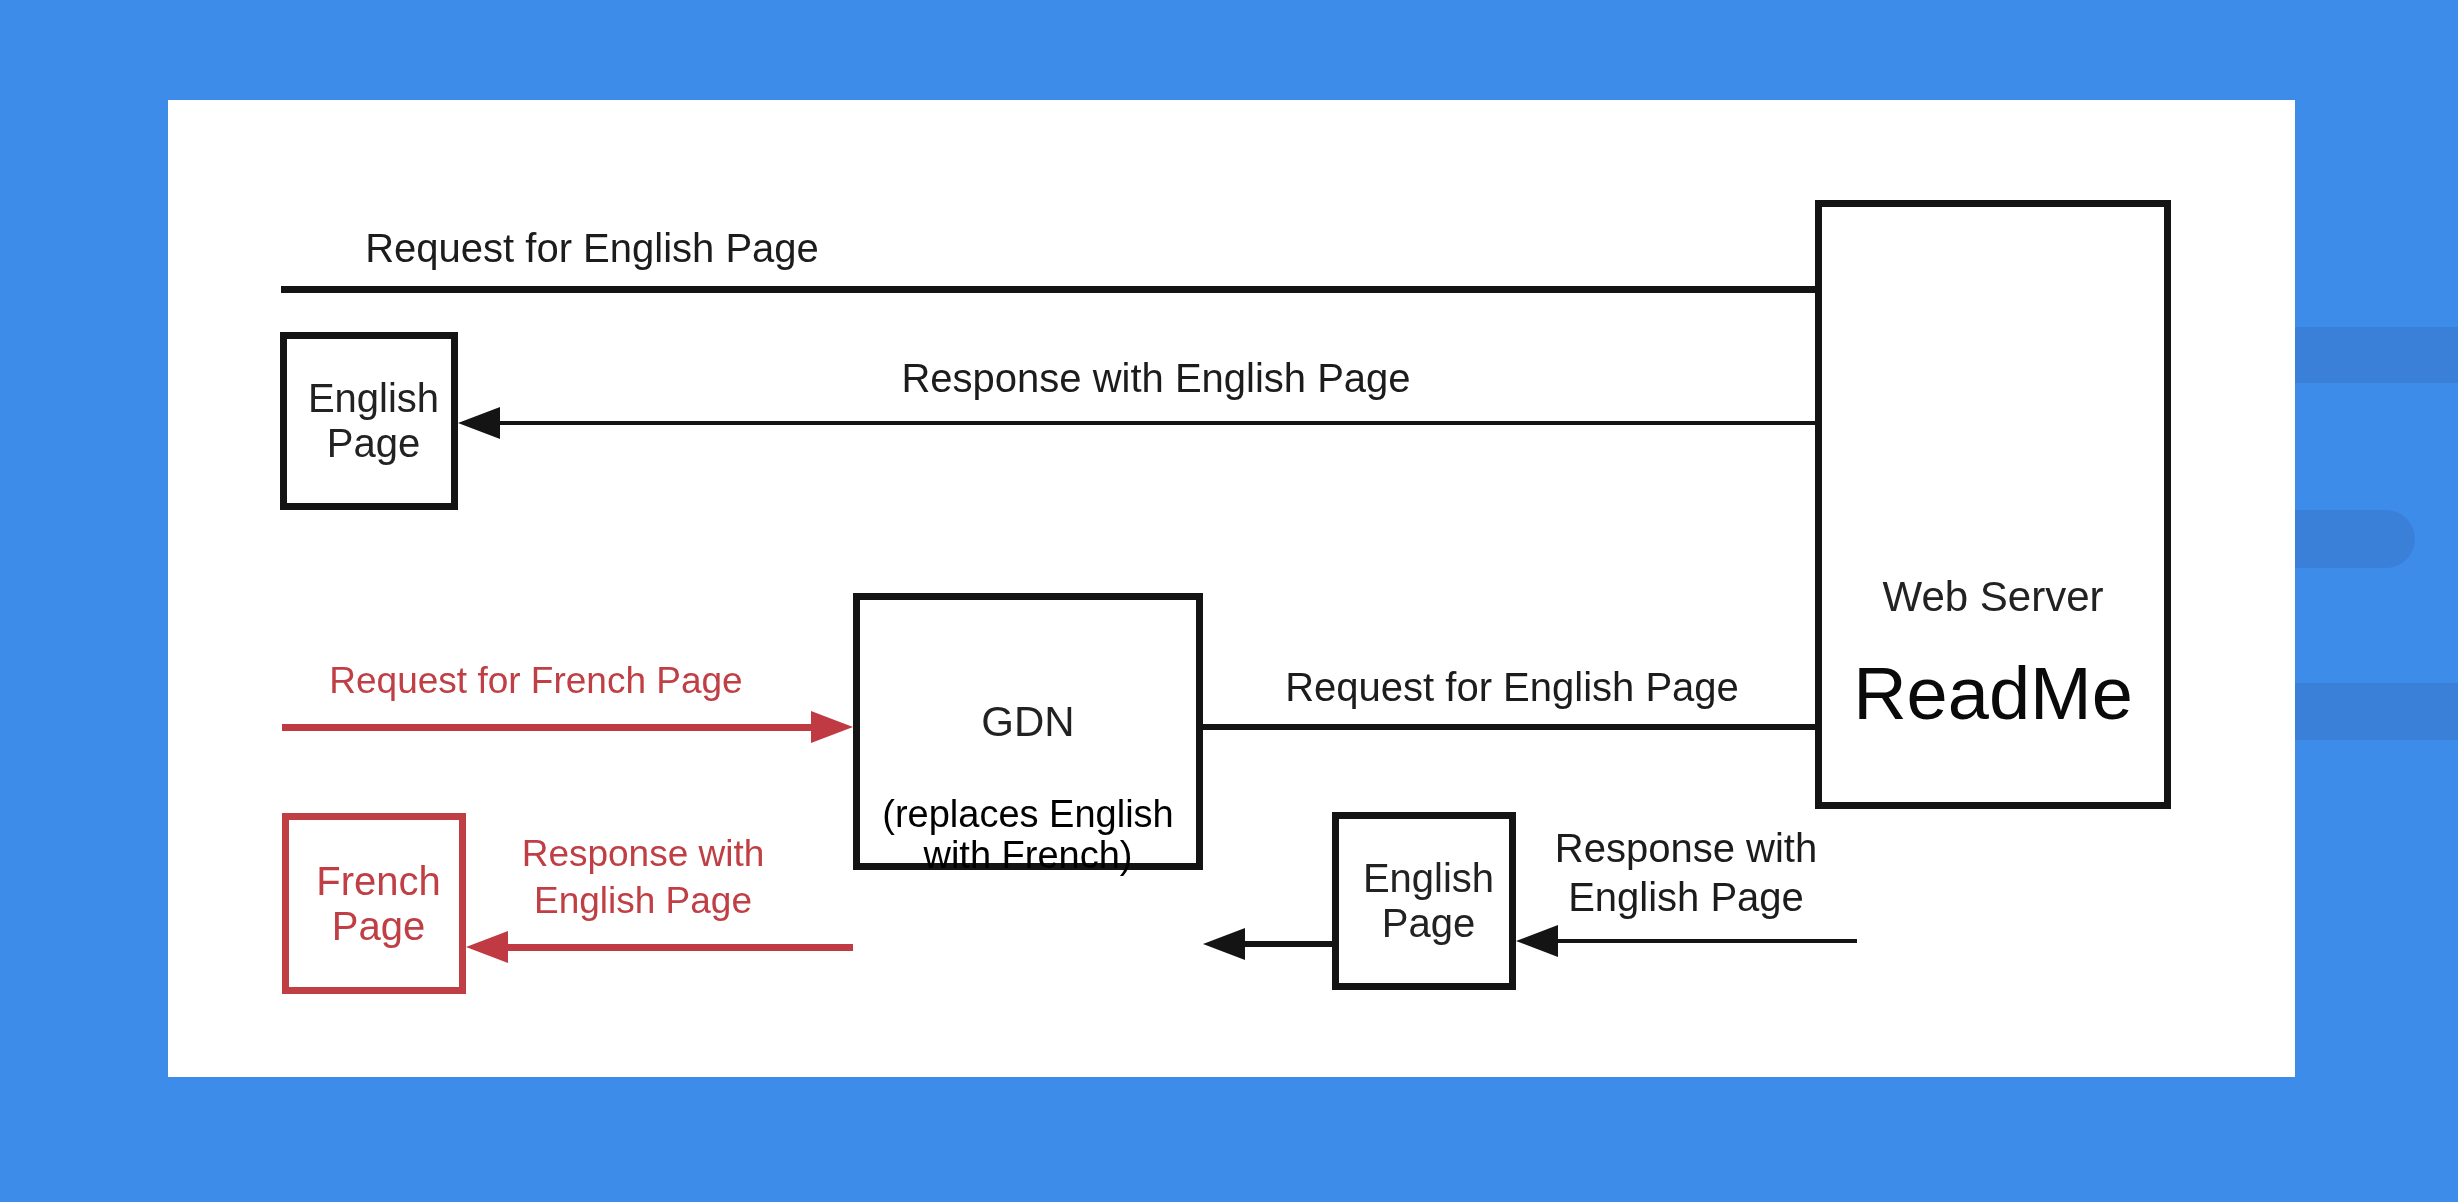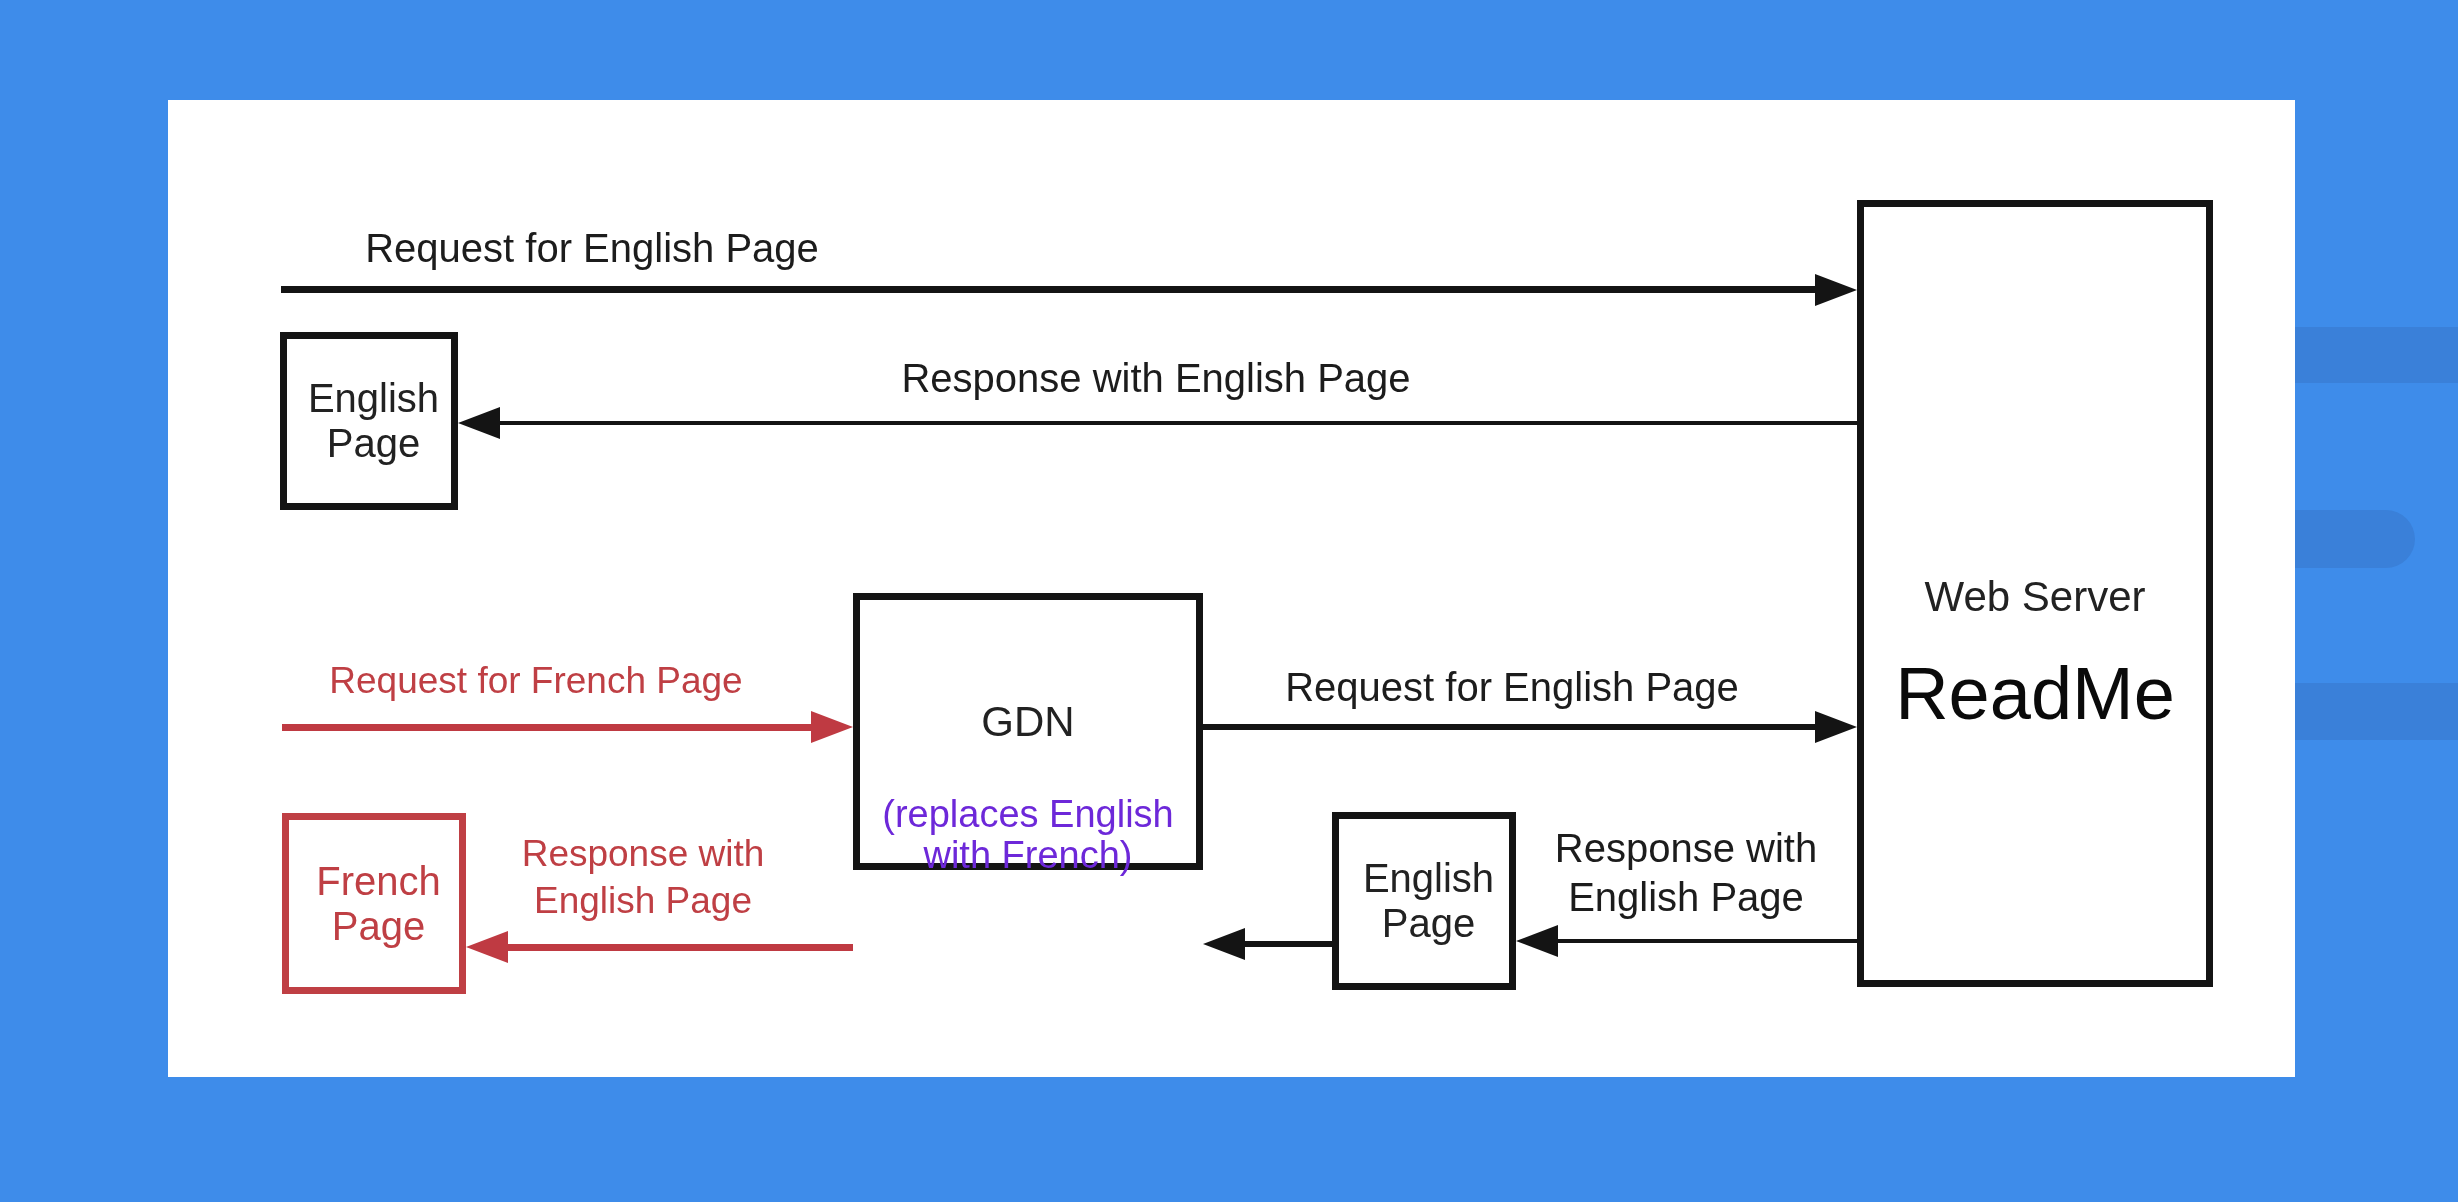--- a/index.html
+++ b/index.html
@@ -22,24 +22,24 @@
 
   
   .dbox{position:absolute;background:#fff;border:7px solid #141414;box-sizing:border-box;
         display:flex;flex-direction:column;align-items:center;justify-content:center;
         text-align:center;color:#222;padding-left:9px;}
   .dbox .bl{font-size:40px;line-height:45px;white-space:nowrap;}
   .box-english-top{left:112px;top:232px;width:178px;height:178px;}
   .box-french{left:114px;top:713px;width:184px;height:181px;border-color:#bf3f44;color:#bf3f44;}
   .box-gdn{left:685px;top:493px;width:350px;height:277px;}
   .box-english-bottom{left:1164px;top:712px;width:184px;height:178px;}
-  .box-server{left:1689px;top:100px;width:356px;height:787px;}
+  .box-server{left:1647px;top:100px;width:356px;height:609px;}
 
   .gdn-title{position:absolute;left:0;right:0;top:98px;text-align:center;font-size:42px;line-height:48px;color:#222;}
-  .gdn-sub{position:absolute;left:-40px;right:-40px;top:194px;text-align:center;font-size:38px;line-height:41px;color:#6d28d9;}
+  .gdn-sub{position:absolute;left:-40px;right:-40px;top:194px;text-align:center;font-size:38px;line-height:41px;color:#000000;}
   .server-name{position:absolute;left:0;right:0;top:365px;text-align:center;font-size:42px;line-height:50px;color:#222;}
   .server-brand{position:absolute;left:0;right:0;top:443px;text-align:center;font-size:74px;line-height:88px;color:#0a0a0a;}
 
   
   .aline{position:absolute;background:#141414;}
   .aline.red{background:#bf3a42;}
   .ahead{position:absolute;width:0;height:0;}
   .ahead.right{border-top:16px solid transparent;border-bottom:16px solid transparent;border-left:42px solid #141414;}
   .ahead.left{border-top:16px solid transparent;border-bottom:16px solid transparent;border-right:42px solid #141414;}
   .ahead.red.right{border-left-color:#bf3a42;}

